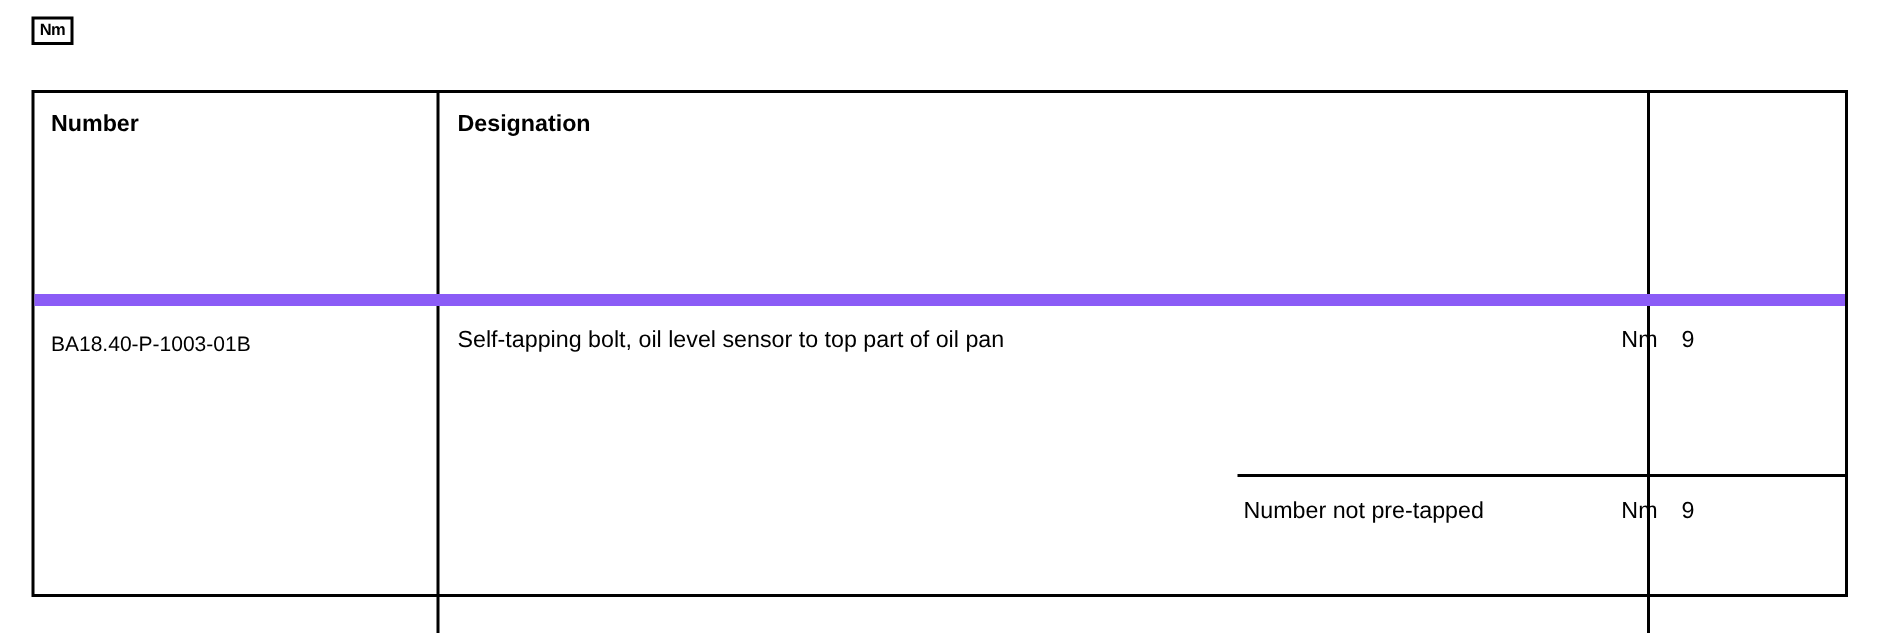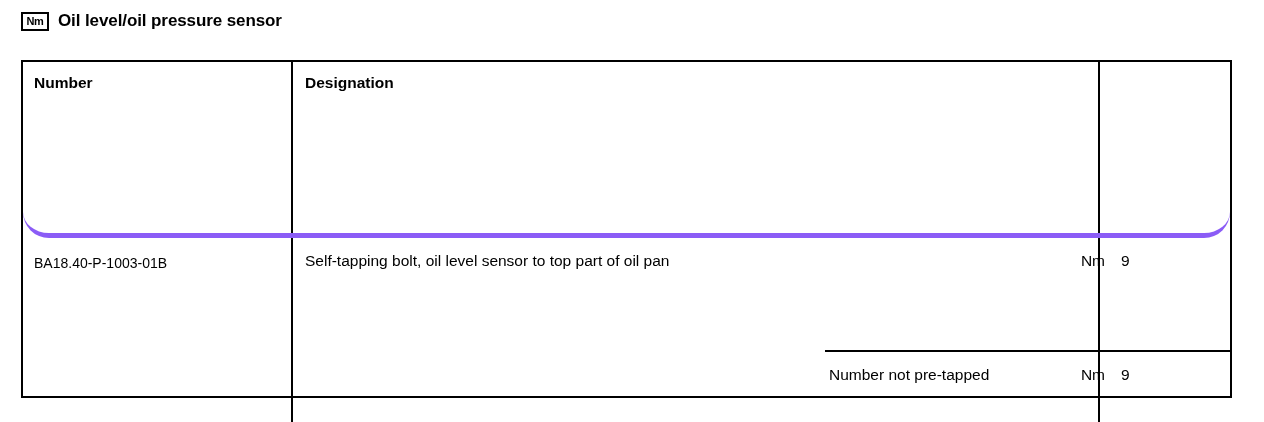--- a/index.html
+++ b/index.html
@@ -53,24 +53,23 @@
     top: 60px;
     width: 1211px;
     height: 338px;
     box-sizing: border-box;
     border: 2px solid #000000;
     background: #ffffff;
   }
 
   .thead {
     position: relative;
-    height: 176px;
+    height: 142px;
     box-sizing: border-box;
-    border-bottom: 5px solid #8b5cf6;
-    border-radius: 26px;
+    border-bottom: 8px solid #8b5cf6;
   }
   .tbody {
     position: relative;
     height: 223px;
     box-sizing: border-box;
   }
 
   
   .vrule {
     position: absolute;
@@ -152,21 +151,20 @@
     top: 12px;
     font-size: 15.5px;
     line-height: 1.36;
   }
 </style>
 </head>
 <body>
 
 <div class="title-row">
   <span class="nm-badge">Nm</span>
-  <span class="title-text">Oil level/oil pressure sensor</span>
 </div>
 
 <div class="torque-table">
 
   <div class="thead">
     <div class="vrule col-designation"></div>
     <div class="vrule col-value"></div>
     <div class="th number">Number</div>
     <div class="th designation">Designation</div>
   </div>

